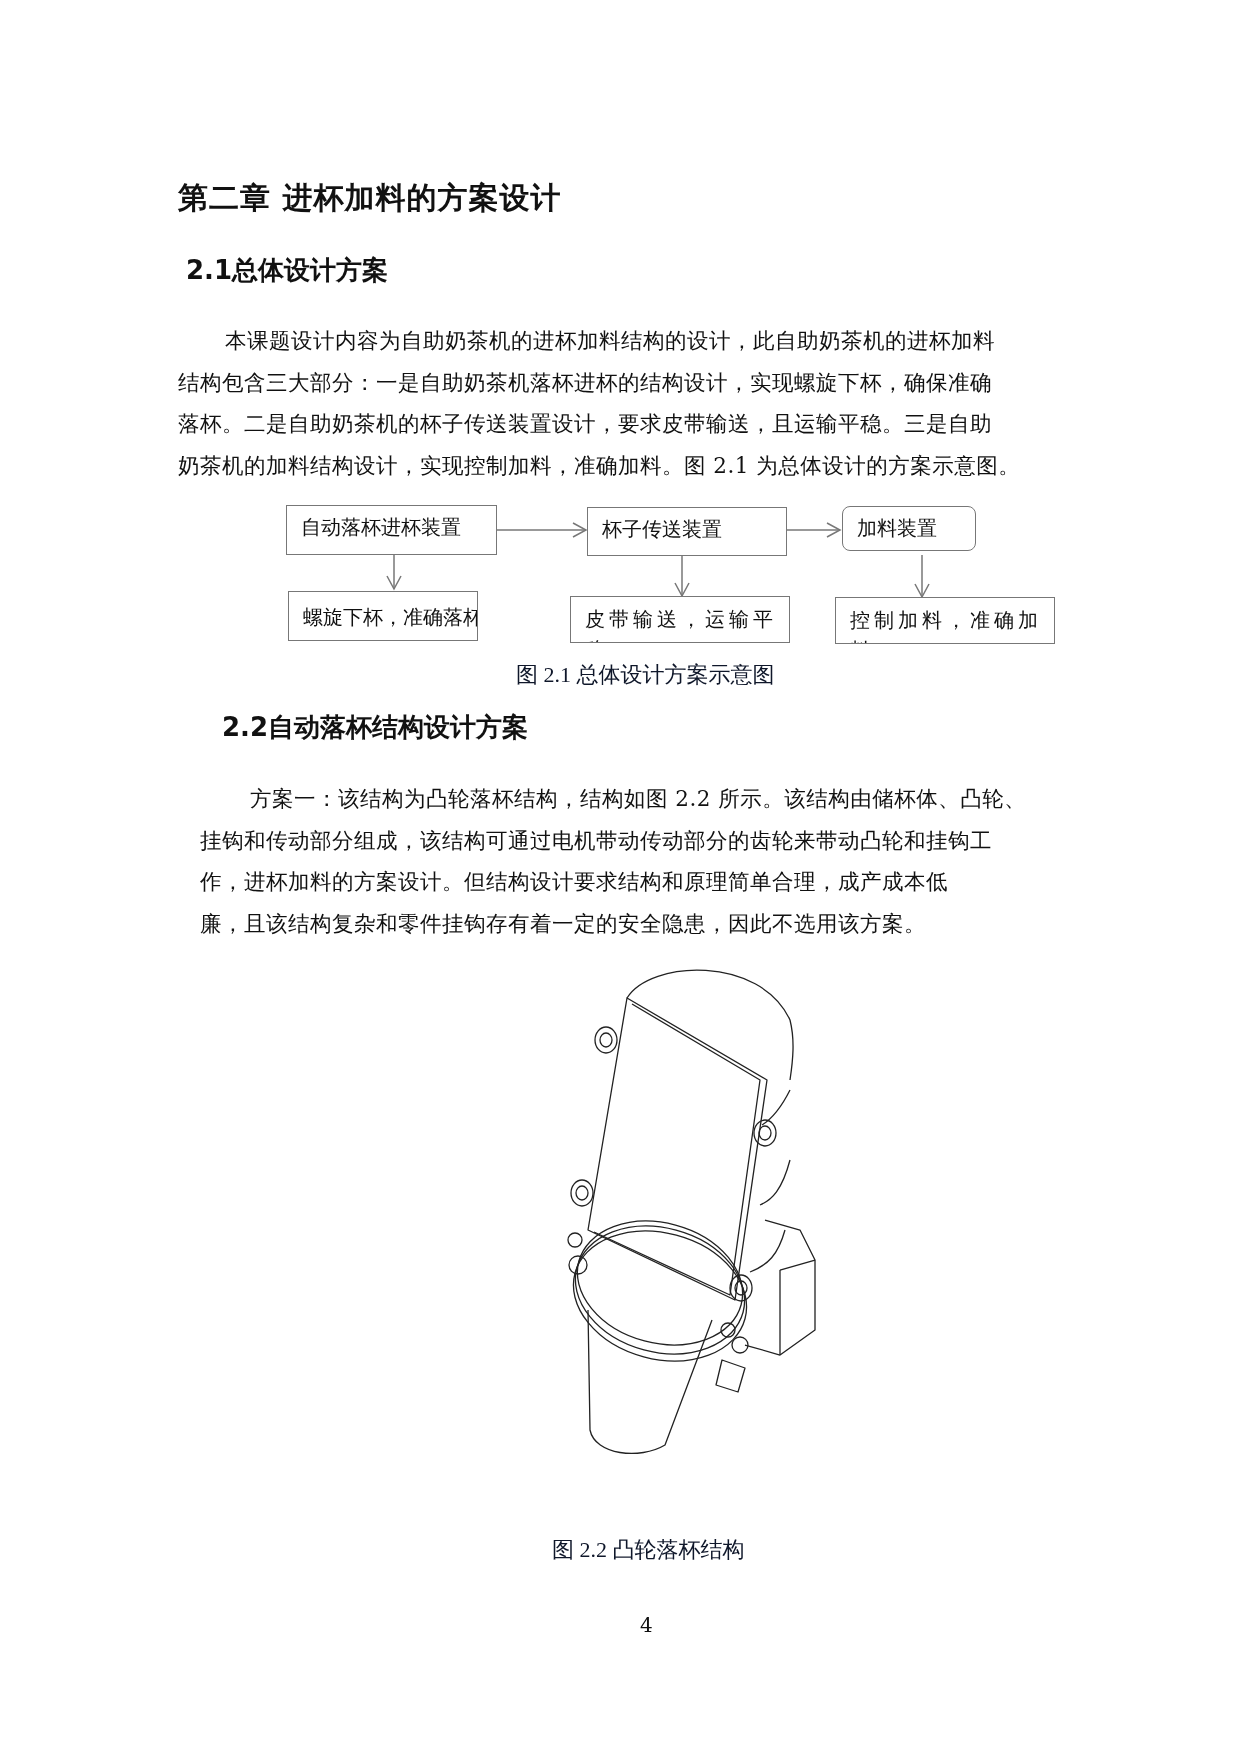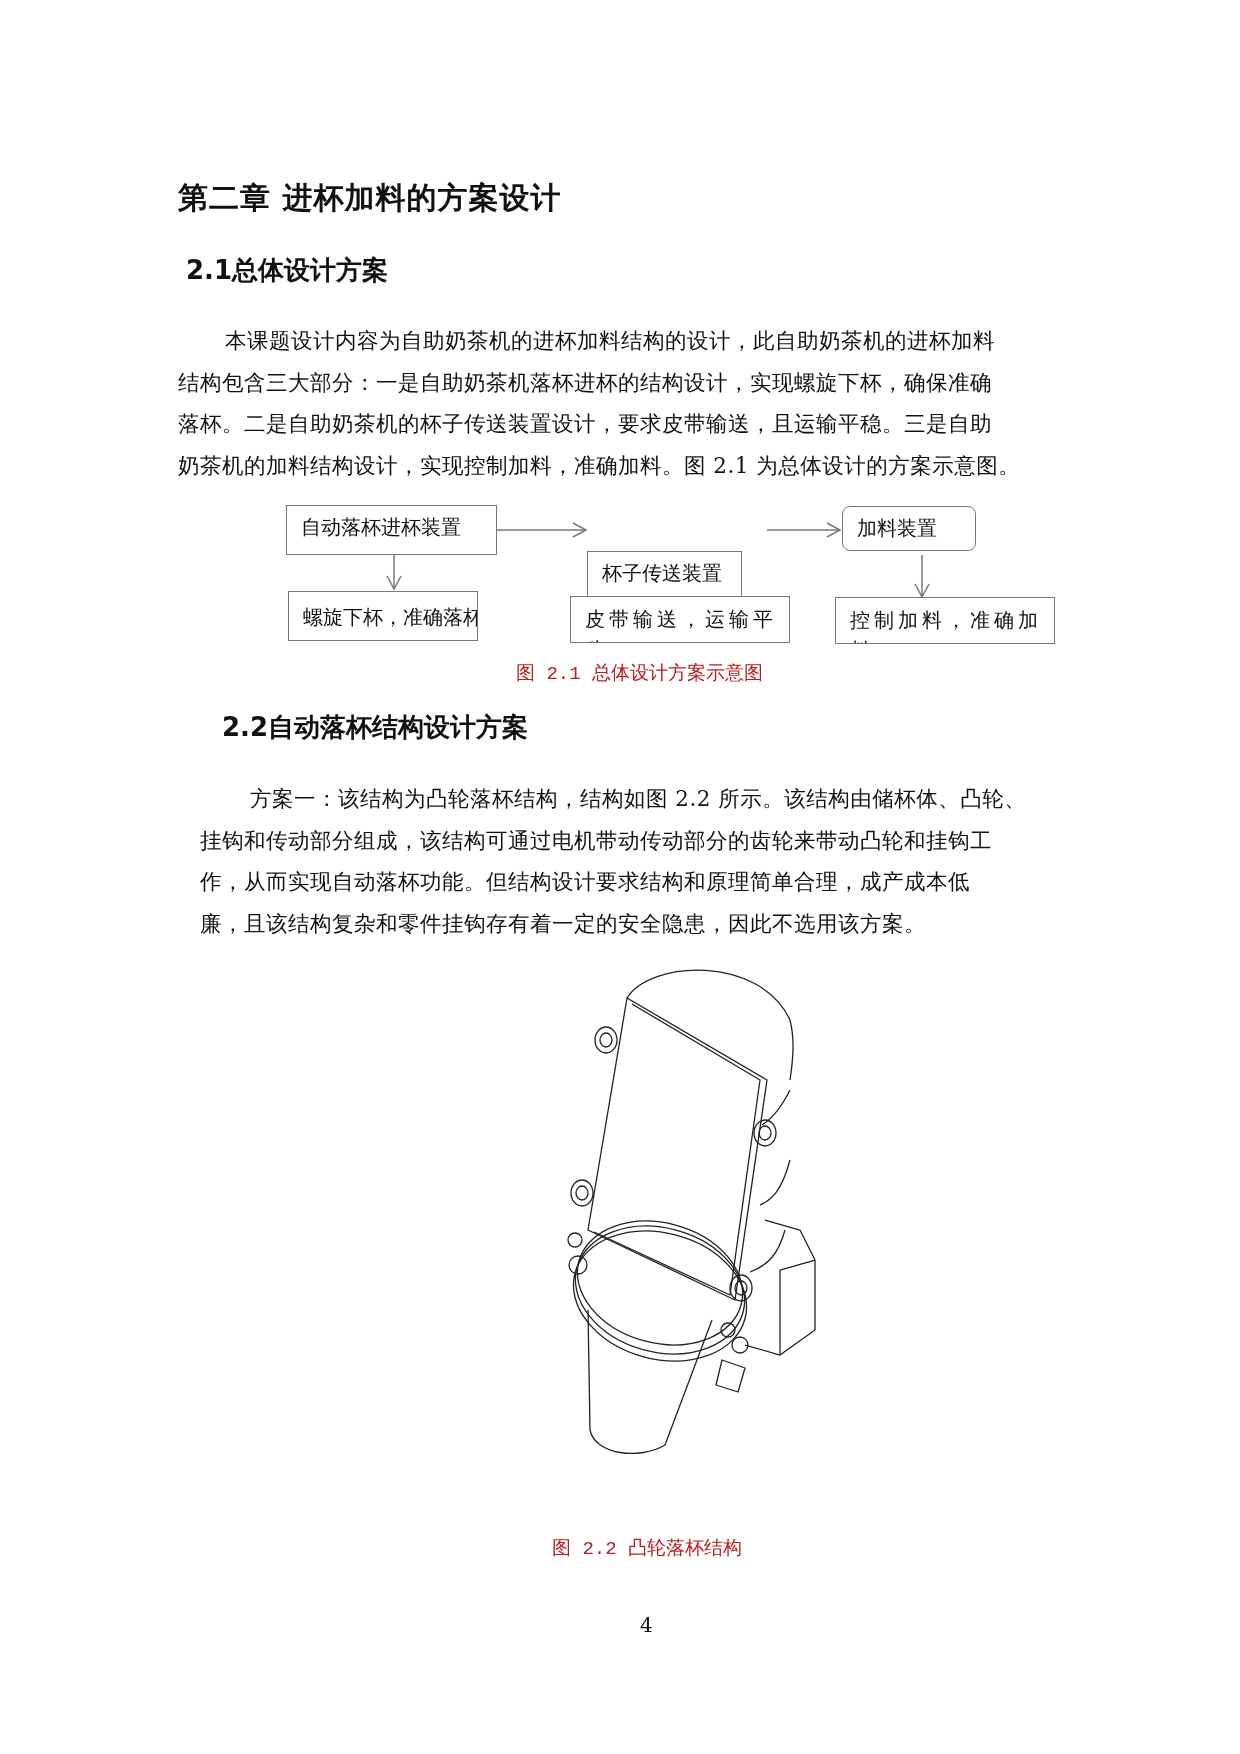--- a/index.html
+++ b/index.html
@@ -8,21 +8,21 @@
   .abs { position:absolute; }
   .chapter-title { left:178px; top:178px; font-size:30px; font-weight:bold; letter-spacing:1px;
                    font-family:"DejaVu Sans","Liberation Sans",sans-serif; }
   .section-title { font-size:26px; font-weight:bold; font-family:"DejaVu Sans","Liberation Sans",sans-serif; }
   .para { font-size:21.5px; line-height:41.5px; letter-spacing:0.5px; text-align:justify; }
   .para .line { display:block; white-space:nowrap; }
   .fc-box { position:absolute; border:1.5px solid #777; background:#fff; box-sizing:border-box;
             font-size:20px; font-family:"DejaVu Sans","Liberation Sans",sans-serif; overflow:hidden;
             padding-left:14px; padding-top:8px; color:#111; white-space:nowrap; }
   .fc-box.wide { letter-spacing:4px; }
-  .caption { font-size:19px; font-family:Liberation Mono, monospace; color:#b91c1c; }
+  .caption { font-size:22px; font-family:Liberation Serif, serif; color:#0f172a; }
   .page-number { font-size:20px; }
 </style>
 </head>
 <body>
 
 <div class="abs chapter-title">第二章  进杯加料的方案设计</div>
 
 <div class="abs section-title" style="left:186px; top:253px;">2.1总体设计方案</div>
 
 <div class="abs para" style="left:178px; top:320px; width:935px;">
@@ -43,34 +43,34 @@
 
       <line x1="394" y1="554" x2="394" y2="589"></line>
       <polyline points="387,576 394,589 401,576"></polyline>
       <line x1="682" y1="556" x2="682" y2="596"></line>
       <polyline points="675,583 682,596 689,583"></polyline>
       <line x1="922" y1="555" x2="922" y2="597"></line>
       <polyline points="915,584 922,597 929,584"></polyline>
     </g>
   </svg>
   <div class="fc-box" style="left:286px; top:505px; width:211px; height:50px;">自动落杯进杯装置</div>
-  <div class="fc-box" style="left:587px; top:507px; width:155px; height:49px;margin-top:44px;">杯子传送装置</div>
+  <div class="fc-box" style="left:587px; top:507px; width:200px; height:49px;">杯子传送装置</div>
   <div class="fc-box" style="left:842px; top:506px; width:134px; height:45px;border-radius:8px;">加料装置</div>
   <div class="fc-box" style="left:288px; top:591px; width:190px; height:50px; padding-top:12px;">螺旋下杯，准确落杯</div>
   <div class="fc-box wide" style="left:570px; top:596px; width:220px; height:47px; padding-top:7px; white-space:normal; word-break:break-all; line-height:30px;">皮带输送，运输平稳</div>
   <div class="fc-box wide" style="left:835px; top:597px; width:220px; height:47px; padding-top:7px; white-space:normal; word-break:break-all; line-height:30px;">控制加料，准确加料</div>
 </div>
 <div class="abs caption" style="left:516px; top:660px;">图 2.1  总体设计方案示意图</div>
 
 <div class="abs section-title" style="left:186px; top:710px;margin-left:36px;">2.2自动落杯结构设计方案</div>
 
 <div class="abs para" style="left:200px; top:778px; width:920px;">
   <span class="line" style="text-indent:50px;">方案一：该结构为凸轮落杯结构，结构如图 2.2 所示。该结构由储杯体、凸轮、</span>
   <span class="line">挂钩和传动部分组成，该结构可通过电机带动传动部分的齿轮来带动凸轮和挂钩工</span>
-  <span class="line">作，从而实现自动落杯功能。但结构设计要求结构和原理简单合理，成产成本低</span>
+  <span class="line">作，进杯加料的方案设计。但结构设计要求结构和原理简单合理，成产成本低</span>
   <span class="line">廉，且该结构复杂和零件挂钩存有着一定的安全隐患，因此不选用该方案。</span>
 </div>
 
 <svg class="abs" style="left:560px; top:955px;" width="260" height="510" viewBox="560 955 260 510">
   <g stroke="#222" stroke-width="1.3" fill="none" stroke-linejoin="round">
 
     <path d="M627,998 C650,960 760,955 790,1020 C795,1040 793,1060 790,1080"></path>
 
     <path d="M627,998 L767,1080 L735,1300 L588,1230 Z" fill="#fff"></path>
     <path d="M632,1004 L760,1080 L730,1295 L594,1232"></path>

